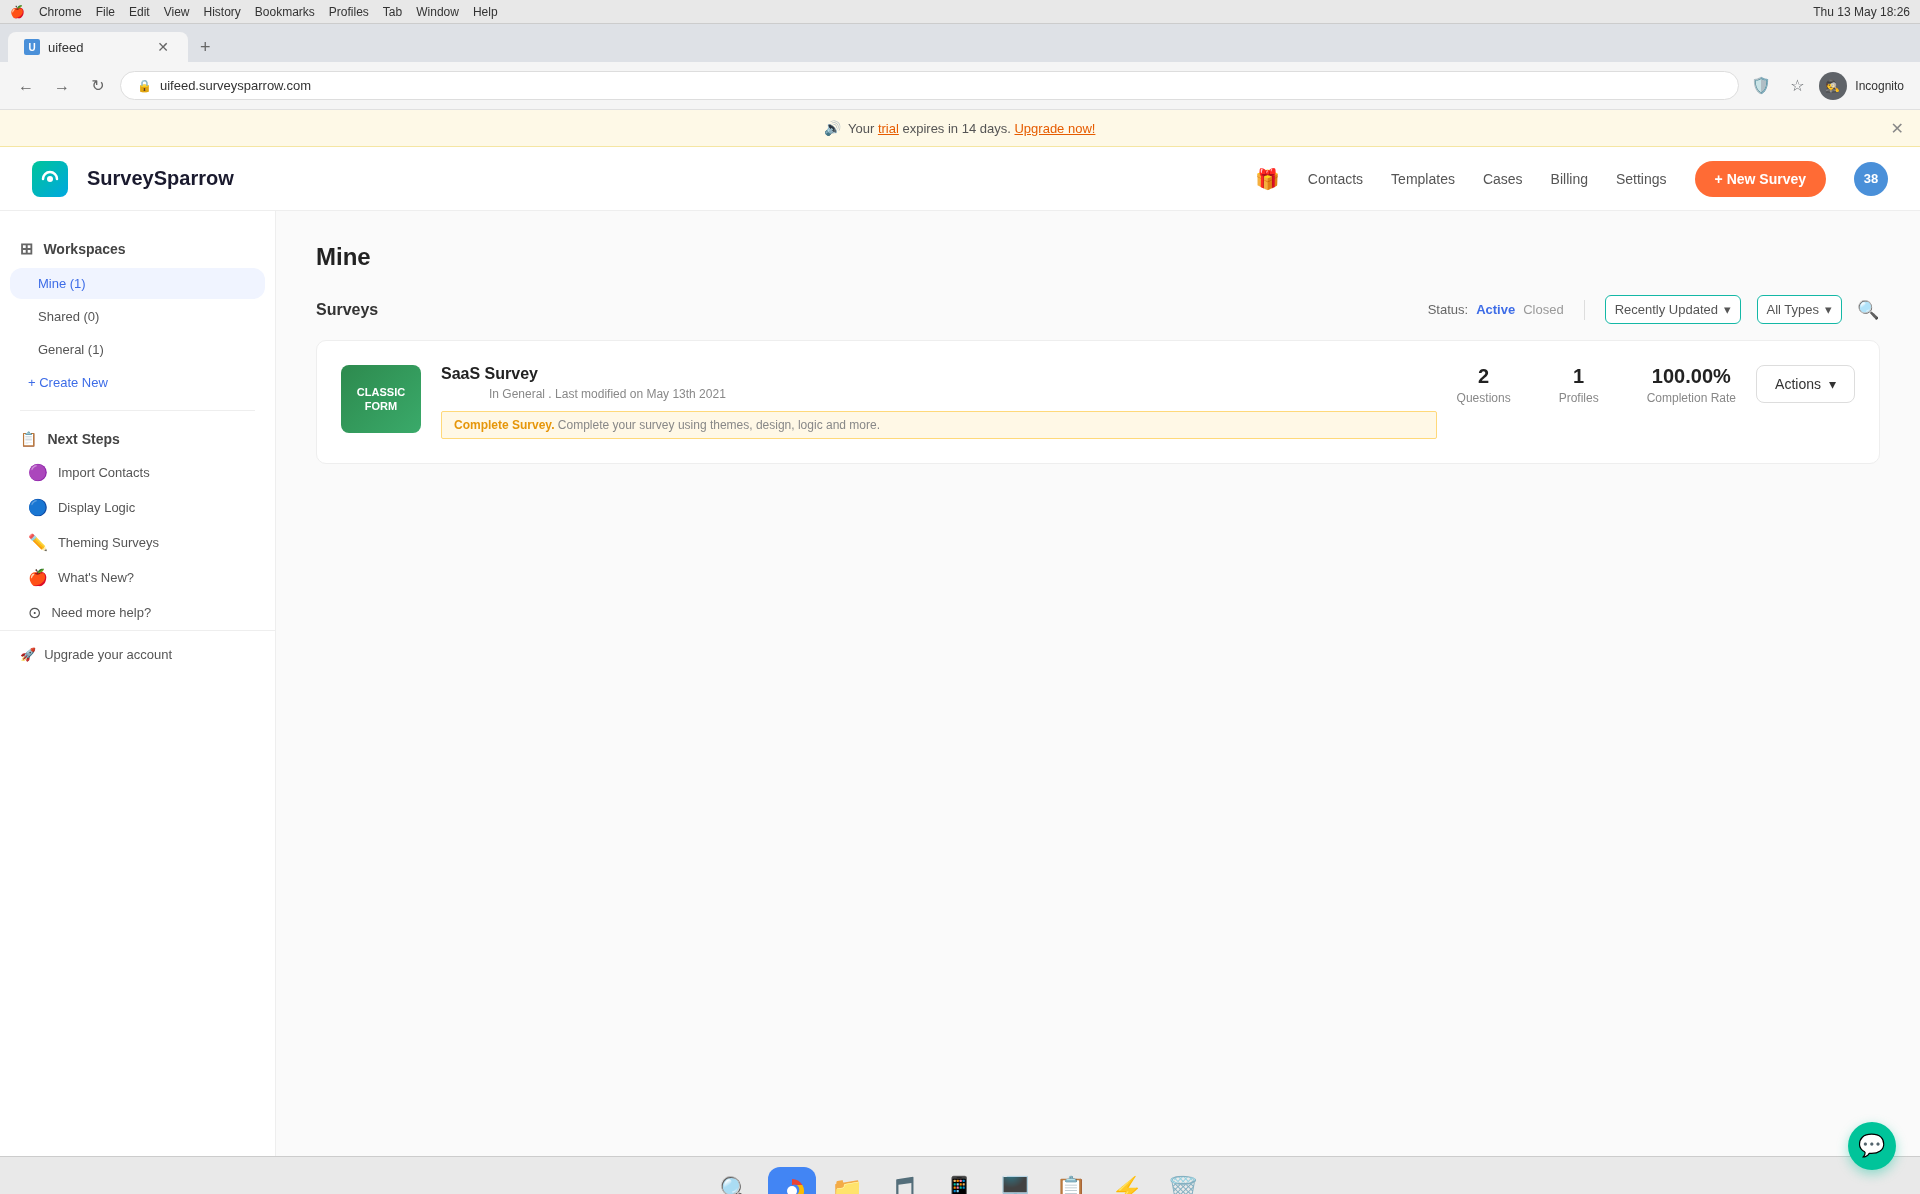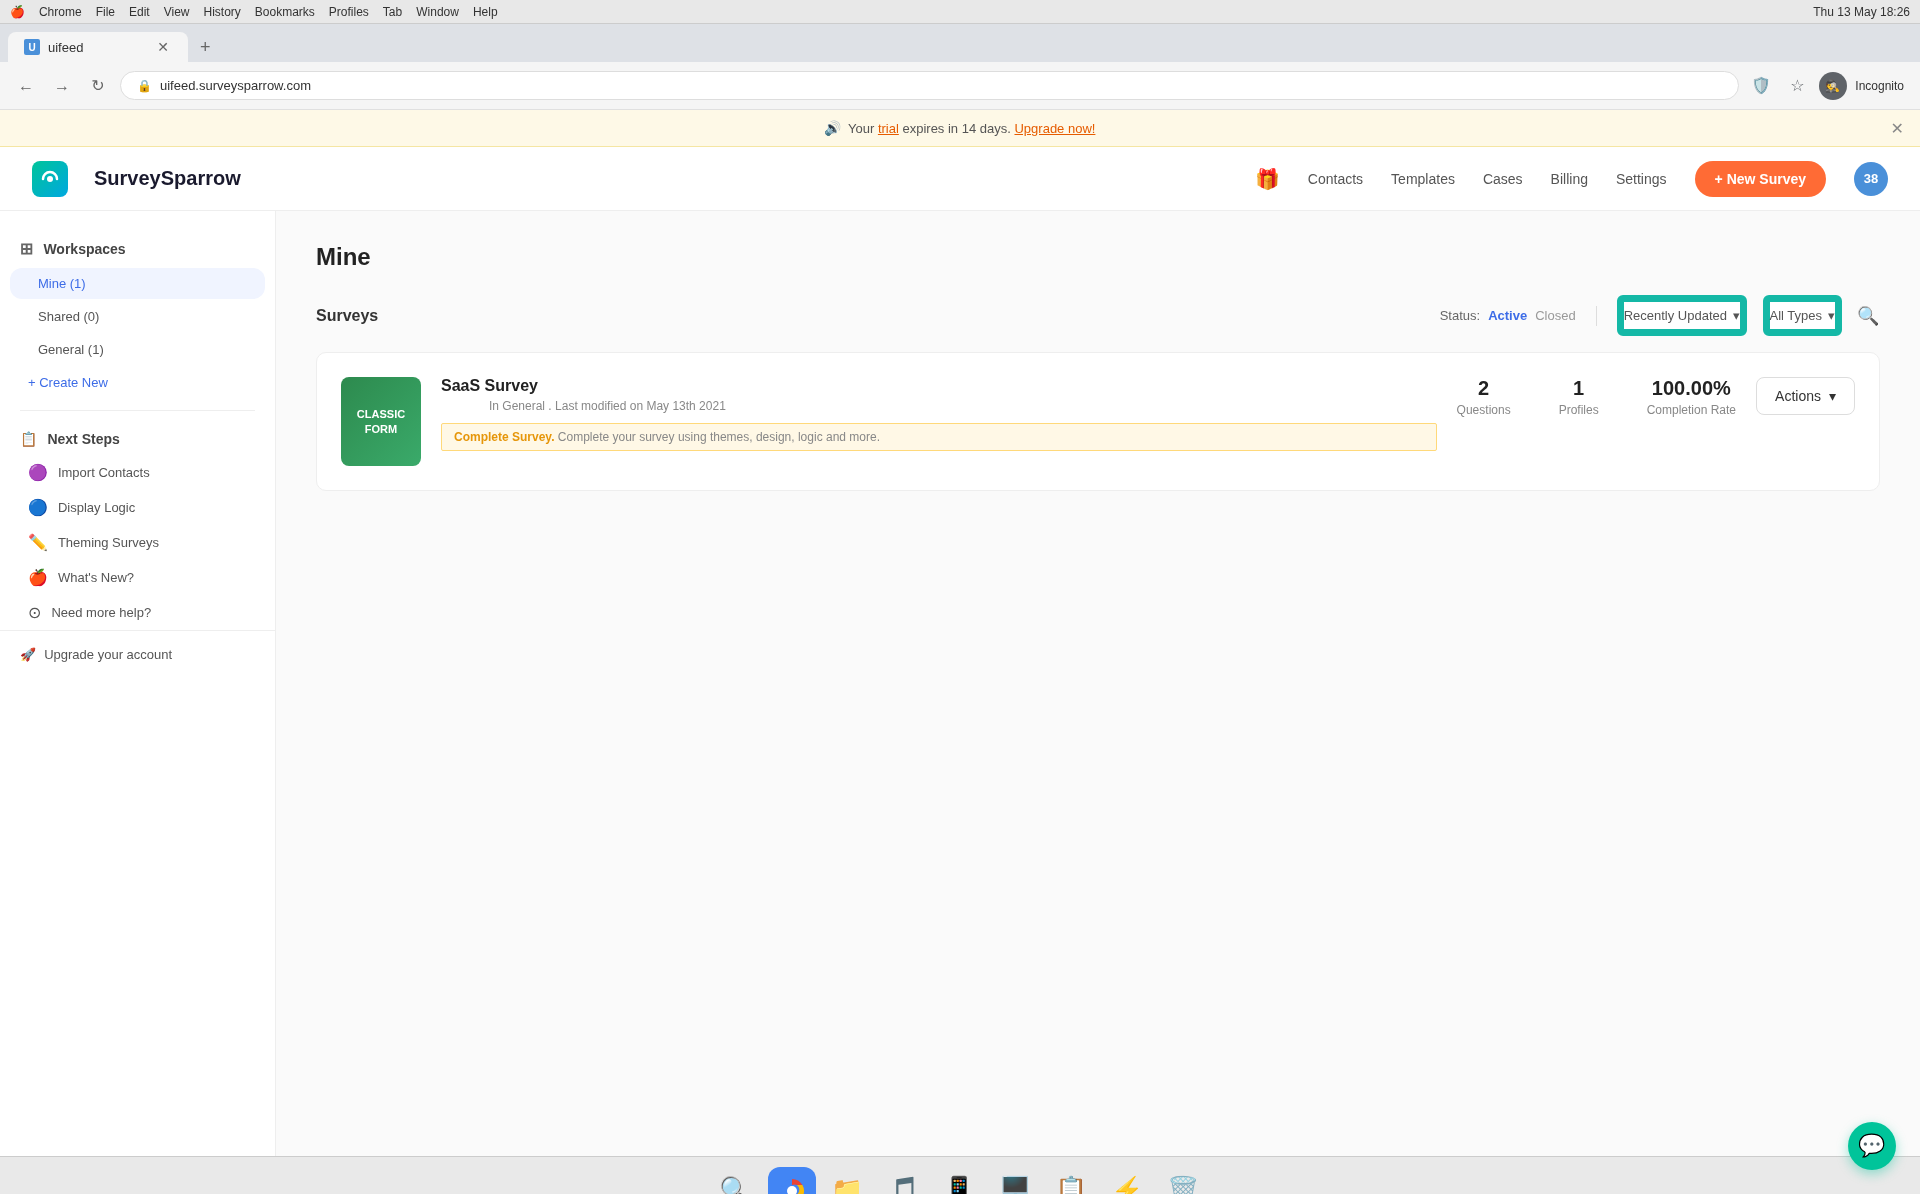--- a/index.html
+++ b/index.html
@@ -174,21 +174,21 @@
     
     .top-nav {
       background: white;
       border-bottom: 1px solid #eee;
       padding: 0 32px;
       height: 64px;
       display: flex;
       align-items: center;
       gap: 32px;
     }
-    .logo { display: flex; align-items: center; gap: 26px; font-size: 20px; font-weight: 700; color: #1a1a2e; }
+    .logo { display: flex; align-items: center; gap: 19px; font-size: 20px; font-weight: 700; color: #1a1a2e; }
     .logo-icon {
       width: 36px; height: 36px;
       background: linear-gradient(135deg, #00c49a, #00a8e0);
       border-radius: 8px;
       display: flex; align-items: center; justify-content: center;
       color: white;
       font-size: 18px;
     }
     .nav-links { margin-left: auto; display: flex; align-items: center; gap: 28px; }
     .nav-link { font-size: 14px; color: #555; cursor: pointer; text-decoration: none; }
@@ -344,23 +344,23 @@
     .status-closed {
       color: #999;
       cursor: pointer;
     }
     .filter-dropdown {
       display: flex;
       align-items: center;
       gap: 6px;
       font-size: 13px;
       color: #555;
-      border: 7px solid #14b8a6;
+      border: 1px solid #14b8a6;
       border-radius: 6px;
-      padding: 6px 0;
+      padding: 6px 9px;
       cursor: pointer;
       background: white;
     }
     .search-icon-btn {
       background: none;
       border: none;
       cursor: pointer;
       color: #666;
       font-size: 18px;
     }
@@ -373,21 +373,21 @@
       padding: 24px;
       display: flex;
       align-items: flex-start;
       gap: 20px;
     }
     .survey-type-badge {
       background: linear-gradient(135deg, #2d8a4e, #3aaa6a);
       color: white;
       border-radius: 8px;
       width: 80px;
-      height: 89px;
+      height: 68px;
       display: flex;
       flex-direction: column;
       align-items: center;
       justify-content: center;
       font-size: 11px;
       font-weight: 700;
       flex-shrink: 0;
       text-transform: uppercase;
       line-height: 1.3;
     }

